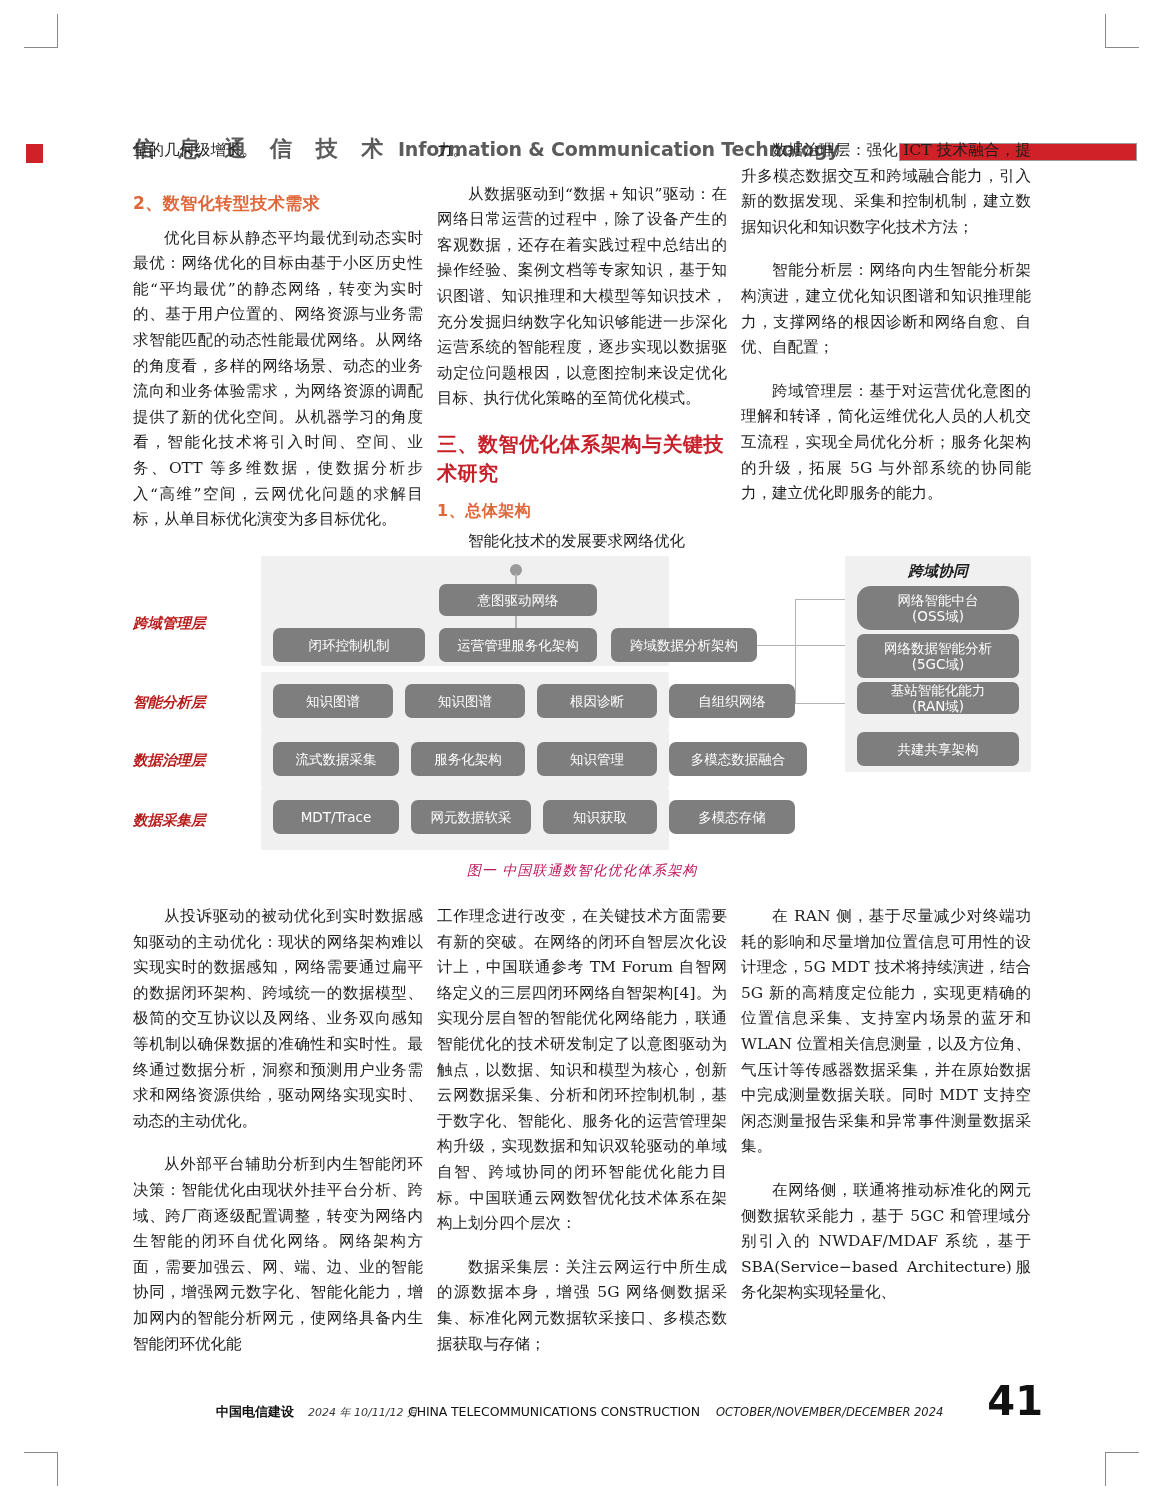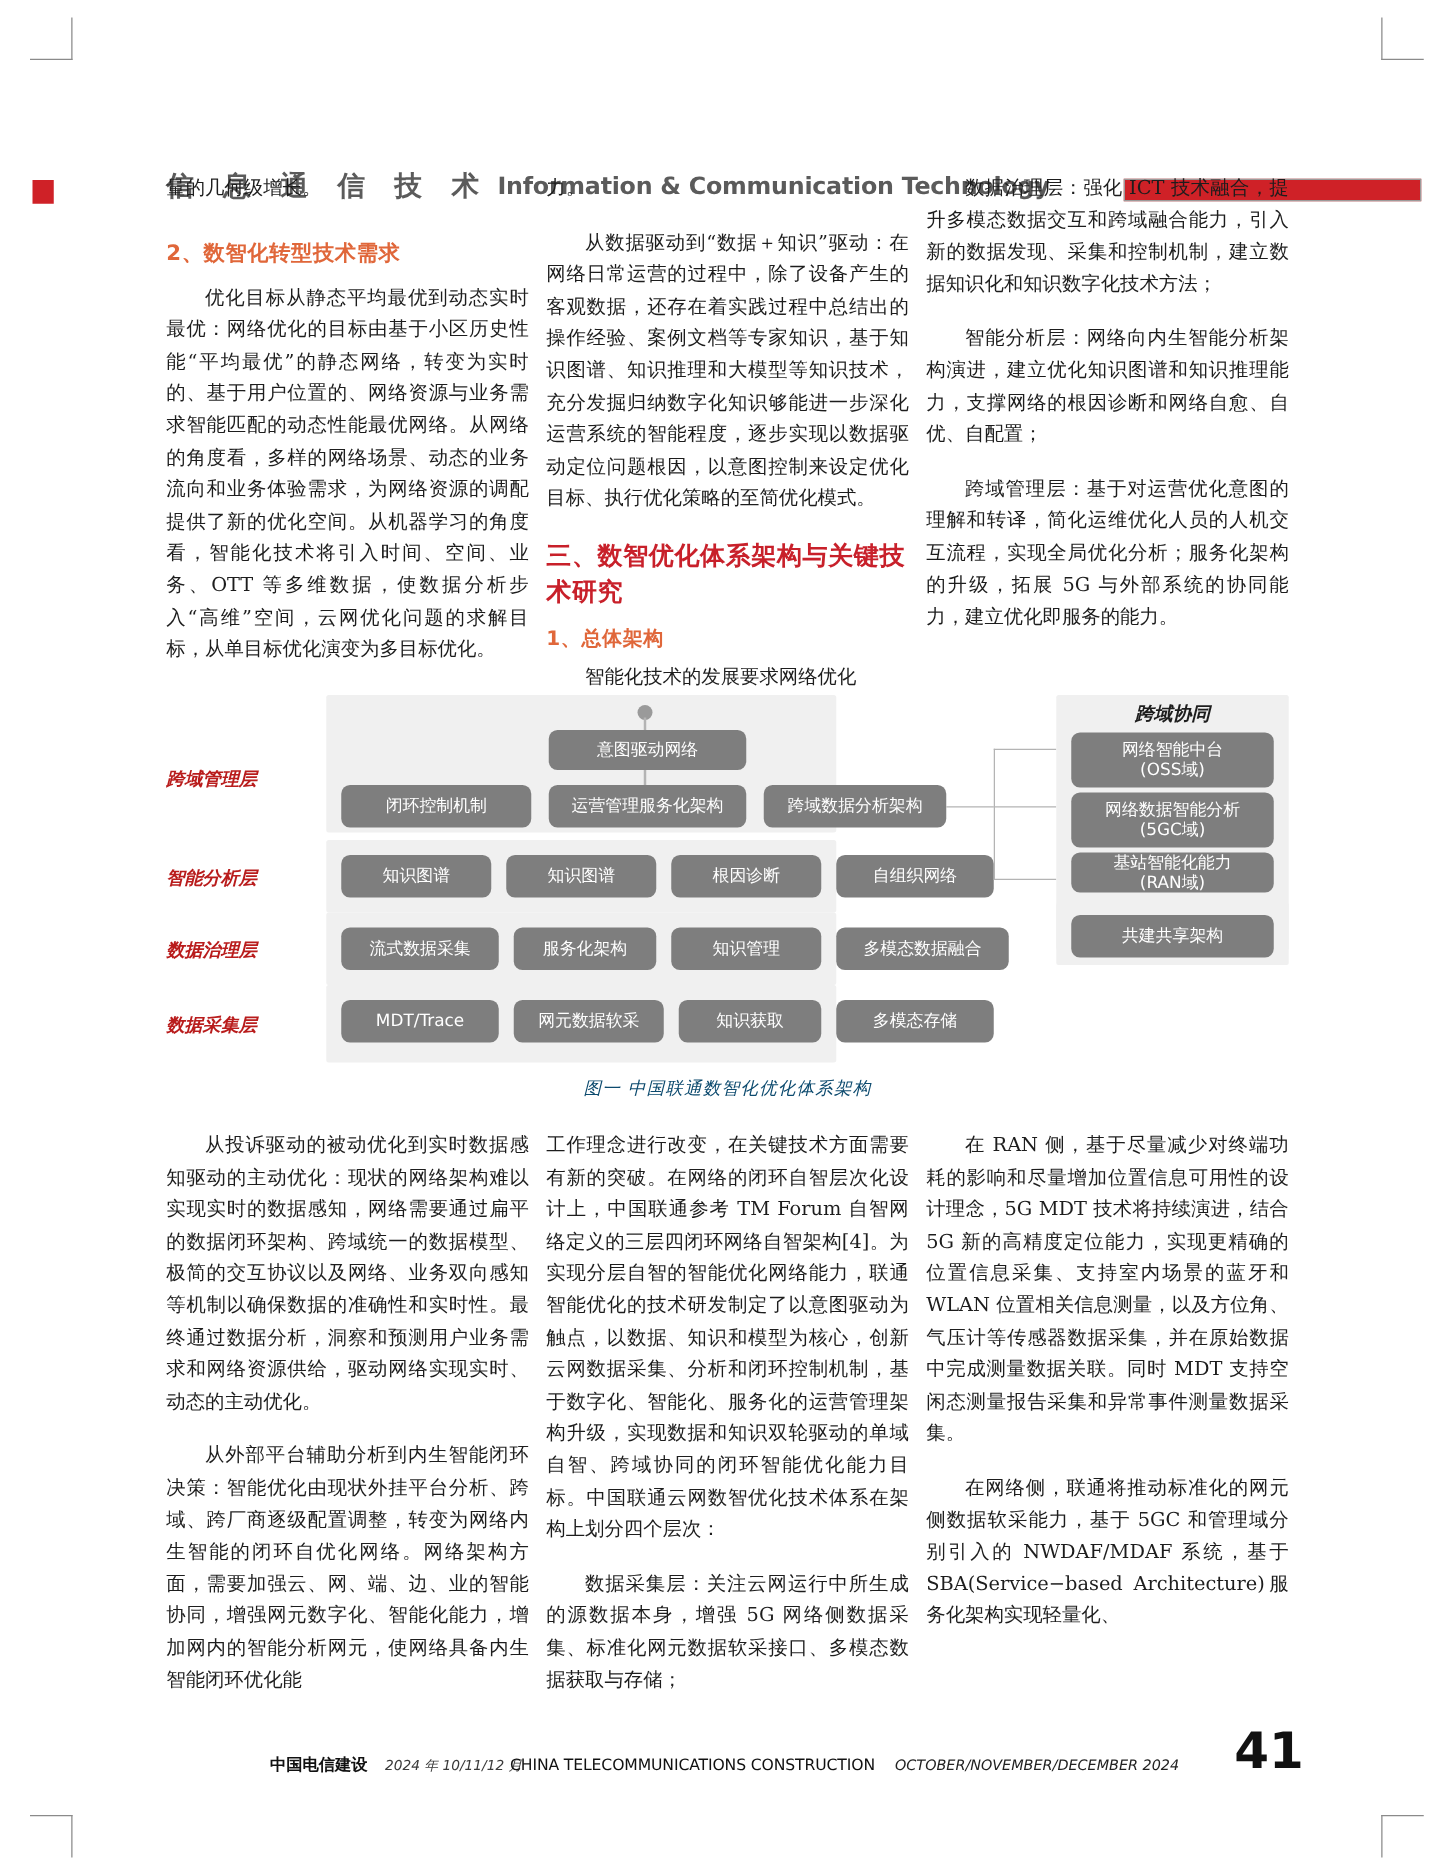--- a/index.html
+++ b/index.html
@@ -117,21 +117,21 @@
   }
   .chip.tall{font-size:13.5px;}
   .connector{position:absolute;background:#b4b4b4;}
   .dot{
     position:absolute;width:12px;height:12px;border-radius:50%;
     background:#9a9a9a;
   }
   .fig-caption{
     position:absolute;left:0;right:0;top:306px;text-align:center;
     font-family:"DejaVu Serif","Liberation Serif",serif;
-    font-style:italic;font-size:14px;color:#0c4a6e;letter-spacing:1px;
+    font-style:italic;font-size:14px;color:#be185d;letter-spacing:1px;
   }
 
   
   .footer{position:absolute;left:0;right:0;top:1393px;height:60px;}
   .footer-rule{
     position:absolute;left:133px;right:133px;top:-6px;height:1px;background:#ffffff;
   }
   .f-cn{
     position:absolute;left:216px;top:10px;
     font-family:"DejaVu Sans","Liberation Sans",sans-serif;
@@ -240,21 +240,21 @@
 
       <div class="connector" style="left:624px;top:89px;width:38px;height:1px;"></div>
       <div class="connector" style="left:662px;top:43px;width:1px;height:105px;"></div>
       <div class="connector" style="left:662px;top:43px;width:50px;height:1px;"></div>
       <div class="connector" style="left:662px;top:89px;width:50px;height:1px;"></div>
       <div class="connector" style="left:662px;top:147px;width:50px;height:1px;"></div>
 
       <div class="rightpanel" style="top:0px;height:204px;"></div>
       <div class="rightpanel-title">跨域协同</div>
 
-      <div class="chip tall" style="left:724px;top:30px;width:162px;height:44px;">网络智能中台
+      <div class="chip tall" style="left:724px;top:30px;width:162px;height:44px;border-radius:14px;">网络智能中台
 (OSS域)</div>
       <div class="chip tall" style="left:724px;top:78px;width:162px;height:44px;">网络数据智能分析
 (5GC域)</div>
       <div class="chip tall" style="left:724px;top:126px;width:162px;height:32px;">基站智能化能力
 (RAN域)</div>
       <div class="chip" style="left:724px;top:176px;width:162px;height:34px;">共建共享架构</div>
       <div class="rightpanel" style="top:166px;height:50px;z-index:-1;"></div>
 
       <div class="fig-caption">图一  中国联通数智化优化体系架构</div>
     </div>

